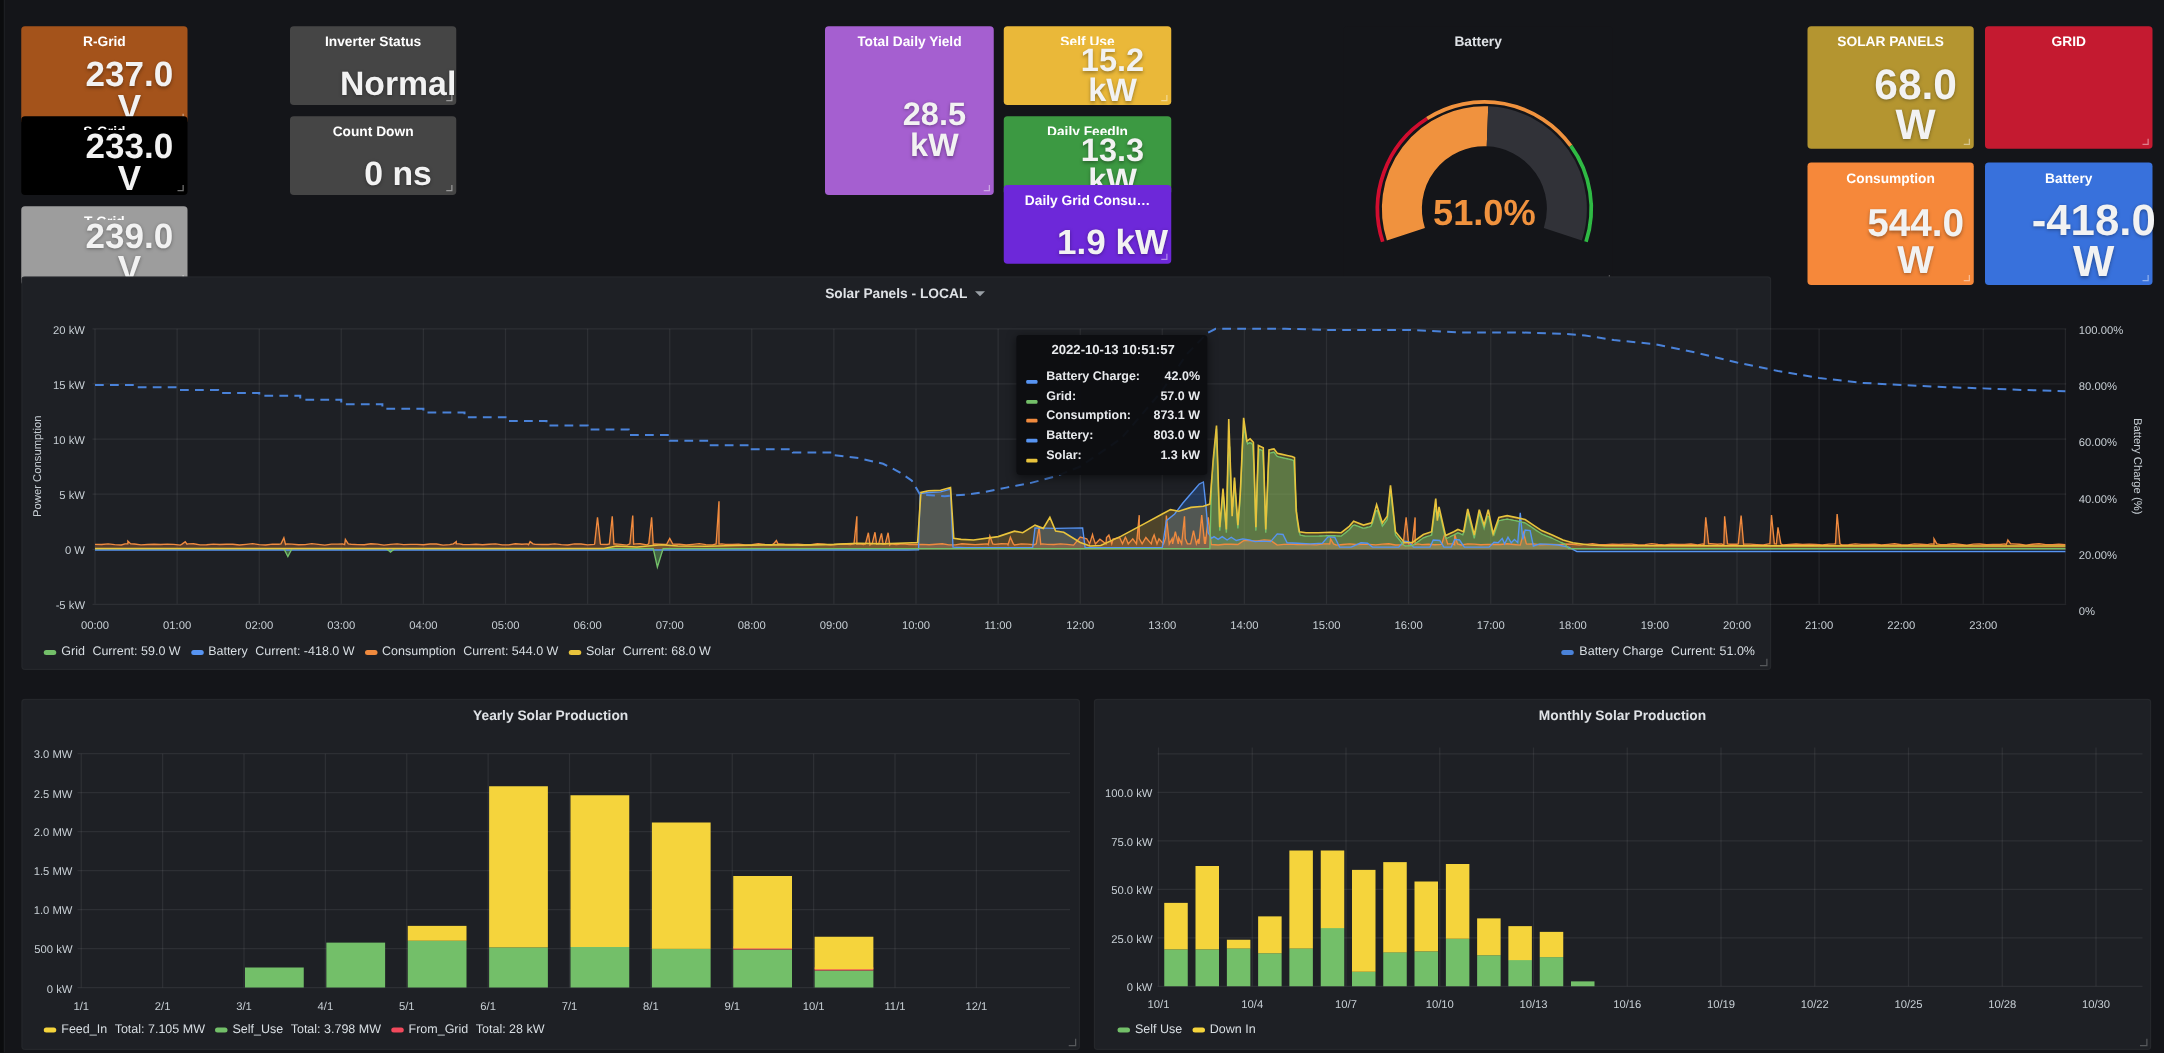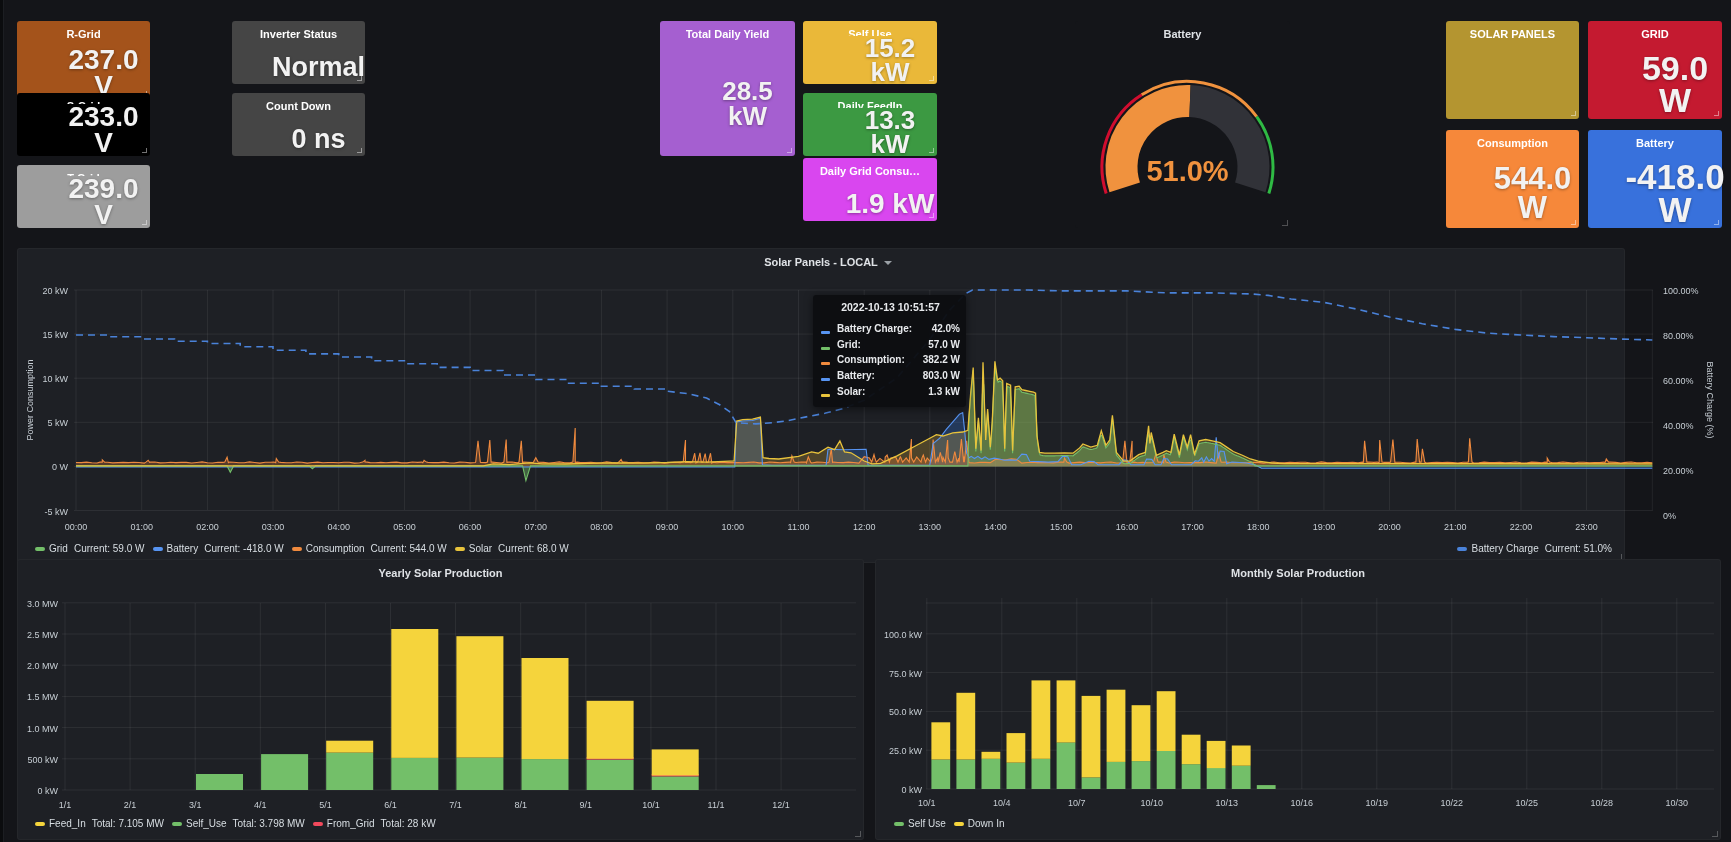--- a/index.html
+++ b/index.html
@@ -67,32 +67,32 @@
 <div class="tile" style="left:803px;top:21px;width:134px;height:63px;background:#eab839">
     <div class="tt" style="font-size:11px;color:#ffffff">Self Use</div>
     <div class="tv" style="font-size:26px;color:#f2f2f2">15.2 kW</div>
     <div class="rc"></div>
   </div>
 <div class="tile" style="left:803px;top:93px;width:134px;height:63px;background:#3c9942">
     <div class="tt" style="font-size:11px;color:#ffffff">Daily FeedIn</div>
     <div class="tv" style="font-size:26px;color:#f2f2f2">13.3 kW</div>
     <div class="rc"></div>
   </div>
-<div class="tile" style="left:803px;top:158px;width:134px;height:63px;background:#d946ef">
+<div class="tile" style="left:803px;top:148px;width:134px;height:63px;background:#6d28d9">
     <div class="tt" style="font-size:11px;color:#ffffff">Daily Grid Consu…</div>
     <div class="tv" style="font-size:28px;color:#f2f2f2">1.9 kW</div>
     <div class="rc"></div>
   </div>
 <div class="tile" style="left:1446px;top:21px;width:133px;height:98px;background:#b49530">
     <div class="tt" style="font-size:11px;color:#ffffff">SOLAR PANELS</div>
+    <div class="tv" style="font-size:34px;color:#f2f2f2">68.0 W</div>
     <div class="rc"></div>
   </div>
 <div class="tile" style="left:1588px;top:21px;width:134px;height:98px;background:#c41a30">
     <div class="tt" style="font-size:11px;color:#ffffff">GRID</div>
-    <div class="tv" style="font-size:34px;color:#f2f2f2">59.0 W</div>
     <div class="rc"></div>
   </div>
 <div class="tile" style="left:1446px;top:130px;width:133px;height:98px;background:#f6883a">
     <div class="tt" style="font-size:11px;color:#ffffff">Consumption</div>
     <div class="tv" style="font-size:31px;color:#f2f2f2">544.0<br>W</div>
     <div class="rc"></div>
   </div>
 <div class="tile" style="left:1588px;top:130px;width:134px;height:98px;background:#3871dc">
     <div class="tt" style="font-size:11px;color:#ffffff">Battery</div>
     <div class="tv" style="font-size:35px;color:#f2f2f2">-418.0<br>W</div>
@@ -105,21 +105,21 @@
 <path d="M 31.18 172.42 A 85.5 85.5 0 0 1 66.69 73.81" stroke="#d10d2f" stroke-width="3" fill="none"></path>
 <path d="M 66.69 73.81 A 85.5 85.5 0 0 1 181.67 95.74" stroke="#f0923e" stroke-width="3" fill="none"></path>
 <path d="M 181.67 95.74 A 85.5 85.5 0 0 1 193.82 172.42" stroke="#2fba44" stroke-width="3" fill="none"></path>
 <path d="M 49.73 166.40 A 66 66 0 0 1 114.99 80.05" stroke="#f0923e" stroke-width="32" fill="none"></path>
 <path d="M 114.99 80.05 A 66 66 0 0 1 175.27 166.40" stroke="#313238" stroke-width="32" fill="none"></path>
 </svg>
   <div class="gaugeval">51.0%</div>
   <div class="rcp"></div>
 </div>
 
-<div class="panel" style="left:17px;top:248px;width:1608px;height:315px">
+<div class="panel" style="left:17px;top:221px;width:1400px;height:315px">
   <div class="ptitle">Solar Panels - LOCAL<span class="caret"></span></div>
   <div style="position:absolute;left:0;top:26px;width:1704px;height:289px">
   </div>
   <svg width="1704" height="315" style="position:absolute;left:0;top:0">
 <line x1="56" y1="41.0" x2="1635" y2="41.0" stroke="rgba(255,255,255,0.07)" stroke-width="1"></line>
 <line x1="56" y1="85.1" x2="1635" y2="85.1" stroke="rgba(255,255,255,0.07)" stroke-width="1"></line>
 <line x1="56" y1="129.2" x2="1635" y2="129.2" stroke="rgba(255,255,255,0.07)" stroke-width="1"></line>
 <line x1="56" y1="173.3" x2="1635" y2="173.3" stroke="rgba(255,255,255,0.07)" stroke-width="1"></line>
 <line x1="56" y1="217.4" x2="1635" y2="217.4" stroke="rgba(255,255,255,0.07)" stroke-width="1"></line>
 <line x1="56" y1="261.5" x2="1635" y2="261.5" stroke="rgba(255,255,255,0.07)" stroke-width="1"></line>
@@ -204,21 +204,21 @@
         <span class="tvv">42.0%</span>
       </div>
       <div class="tr">
         <span class="tm" style="background:#73bf69"></span>
         <span class="tl">Grid:</span>
         <span class="tvv">57.0 W</span>
       </div>
       <div class="tr">
         <span class="tm" style="background:#f08a3e"></span>
         <span class="tl">Consumption:</span>
-        <span class="tvv">382.2 W</span>
+        <span class="tvv">873.1 W</span>
       </div>
       <div class="tr">
         <span class="tm" style="background:#5794f2"></span>
         <span class="tl">Battery:</span>
         <span class="tvv">803.0 W</span>
       </div>
       <div class="tr">
         <span class="tm" style="background:#e8c33c"></span>
         <span class="tl">Solar:</span>
         <span class="tvv">1.3 kW</span>

